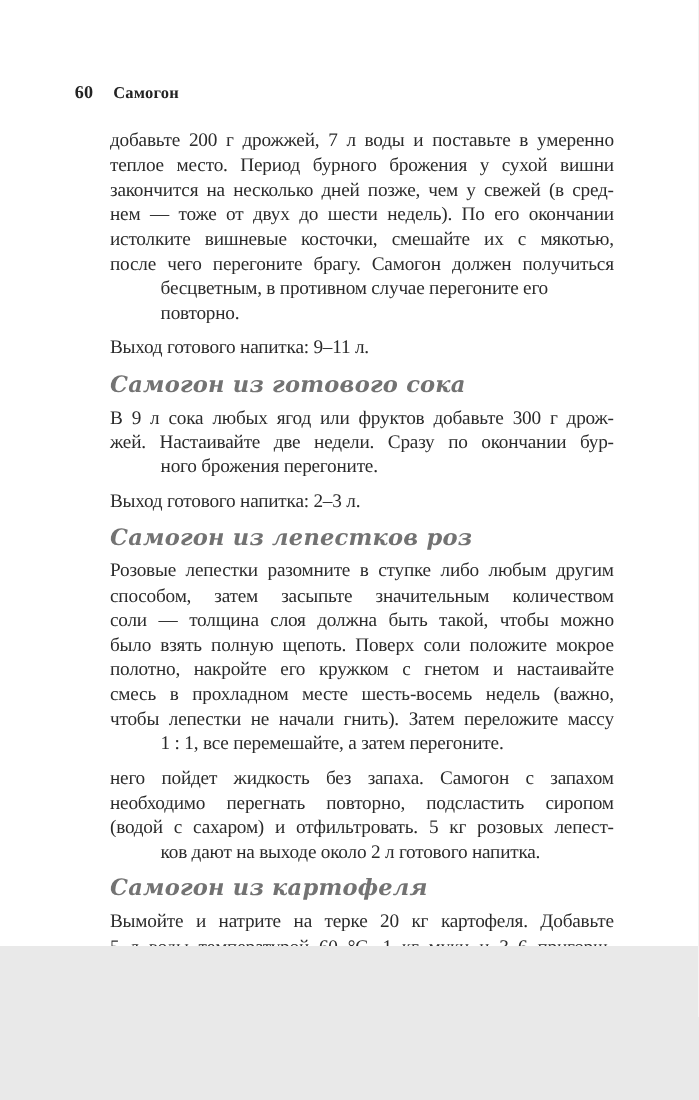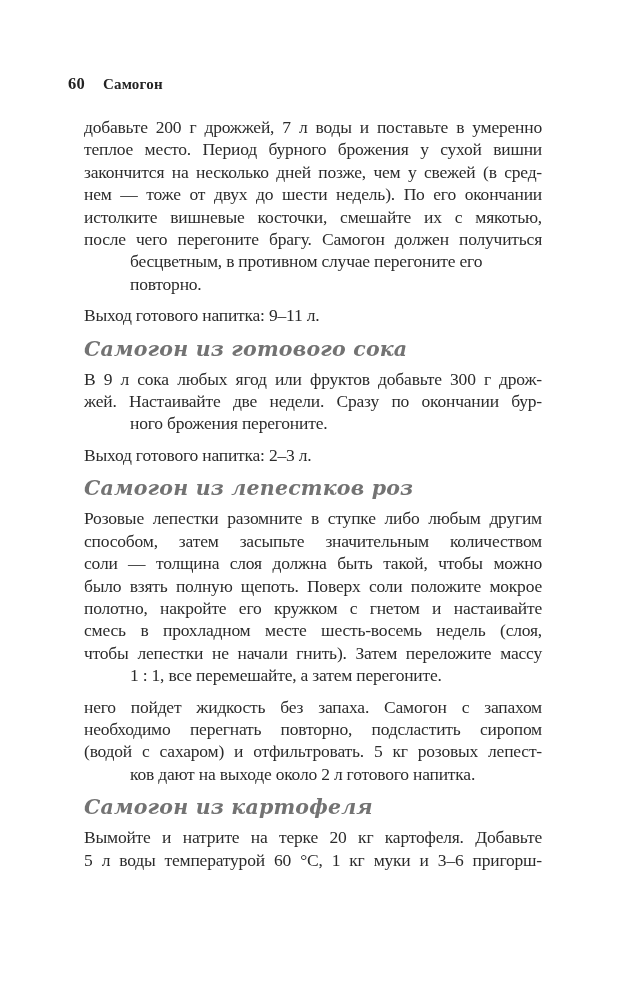--- a/index.html
+++ b/index.html
@@ -1,19 +1,19 @@
 <!DOCTYPE html>
 <html><head>
 <meta charset="utf-8">
 <style>
   html, body { margin: 0; padding: 0; background: #e9e9e9; }
   .page {
     position: relative;
     width: 635px;
-    height: 1000px;
+    height: 860px;
     margin: 0 auto;
     background: #ffffff;
     overflow: hidden;
     font-family: "Liberation Serif", serif;
     color: #2b2b2b;
   }
   .running-head {
     position: absolute;
     top: 74px;
     left: 68px;
@@ -28,21 +28,21 @@
   }
   .running-title {
     font-size: 15px;
     font-weight: bold;
     color: #232323;
     margin-left: 18px;
     letter-spacing: 0.2px;
   }
   .body-col {
     position: absolute;
-    left: 84px;
+    left: 100px;
     top: 116px;
     width: 458px;
   }
   .paragraph { margin: 0 0 9px 0; }
   .line {
     font-size: 17.5px;
     line-height: 22.4px;
     letter-spacing: -0.2px;
     text-align: justify;
     text-align-last: justify;
@@ -95,21 +95,21 @@
         <div class="line last">ного брожения перегоните.</div>
       </div>
       <div class="yield">Выход готового напитка: 2–3 л.</div>
       <div class="heading">Самогон из лепестков роз</div>
       <div class="paragraph">
         <div class="line">Розовые лепестки разомните в ступке либо любым другим</div>
         <div class="line">способом, затем засыпьте значительным количеством</div>
         <div class="line">соли — толщина слоя должна быть такой, чтобы можно</div>
         <div class="line">было взять полную щепоть. Поверх соли положите мокрое</div>
         <div class="line">полотно, накройте его кружком с гнетом и настаивайте</div>
-        <div class="line">смесь в прохладном месте шесть-восемь недель (слоя,</div>
+        <div class="line">смесь в прохладном месте шесть-восемь недель (важно,</div>
         <div class="line">чтобы лепестки не начали гнить). Затем переложите массу</div>
         <div class="line last">1 : 1, все перемешайте, а затем перегоните.</div>
       </div>
       <div class="paragraph">
         <div class="line">него пойдет жидкость без запаха. Самогон с запахом</div>
         <div class="line">необходимо перегнать повторно, подсластить сиропом</div>
         <div class="line">(водой с сахаром) и отфильтровать. 5 кг розовых лепест-</div>
         <div class="line last">ков дают на выходе около 2 л готового напитка.</div>
       </div>
       <div class="heading">Самогон из картофеля</div>

